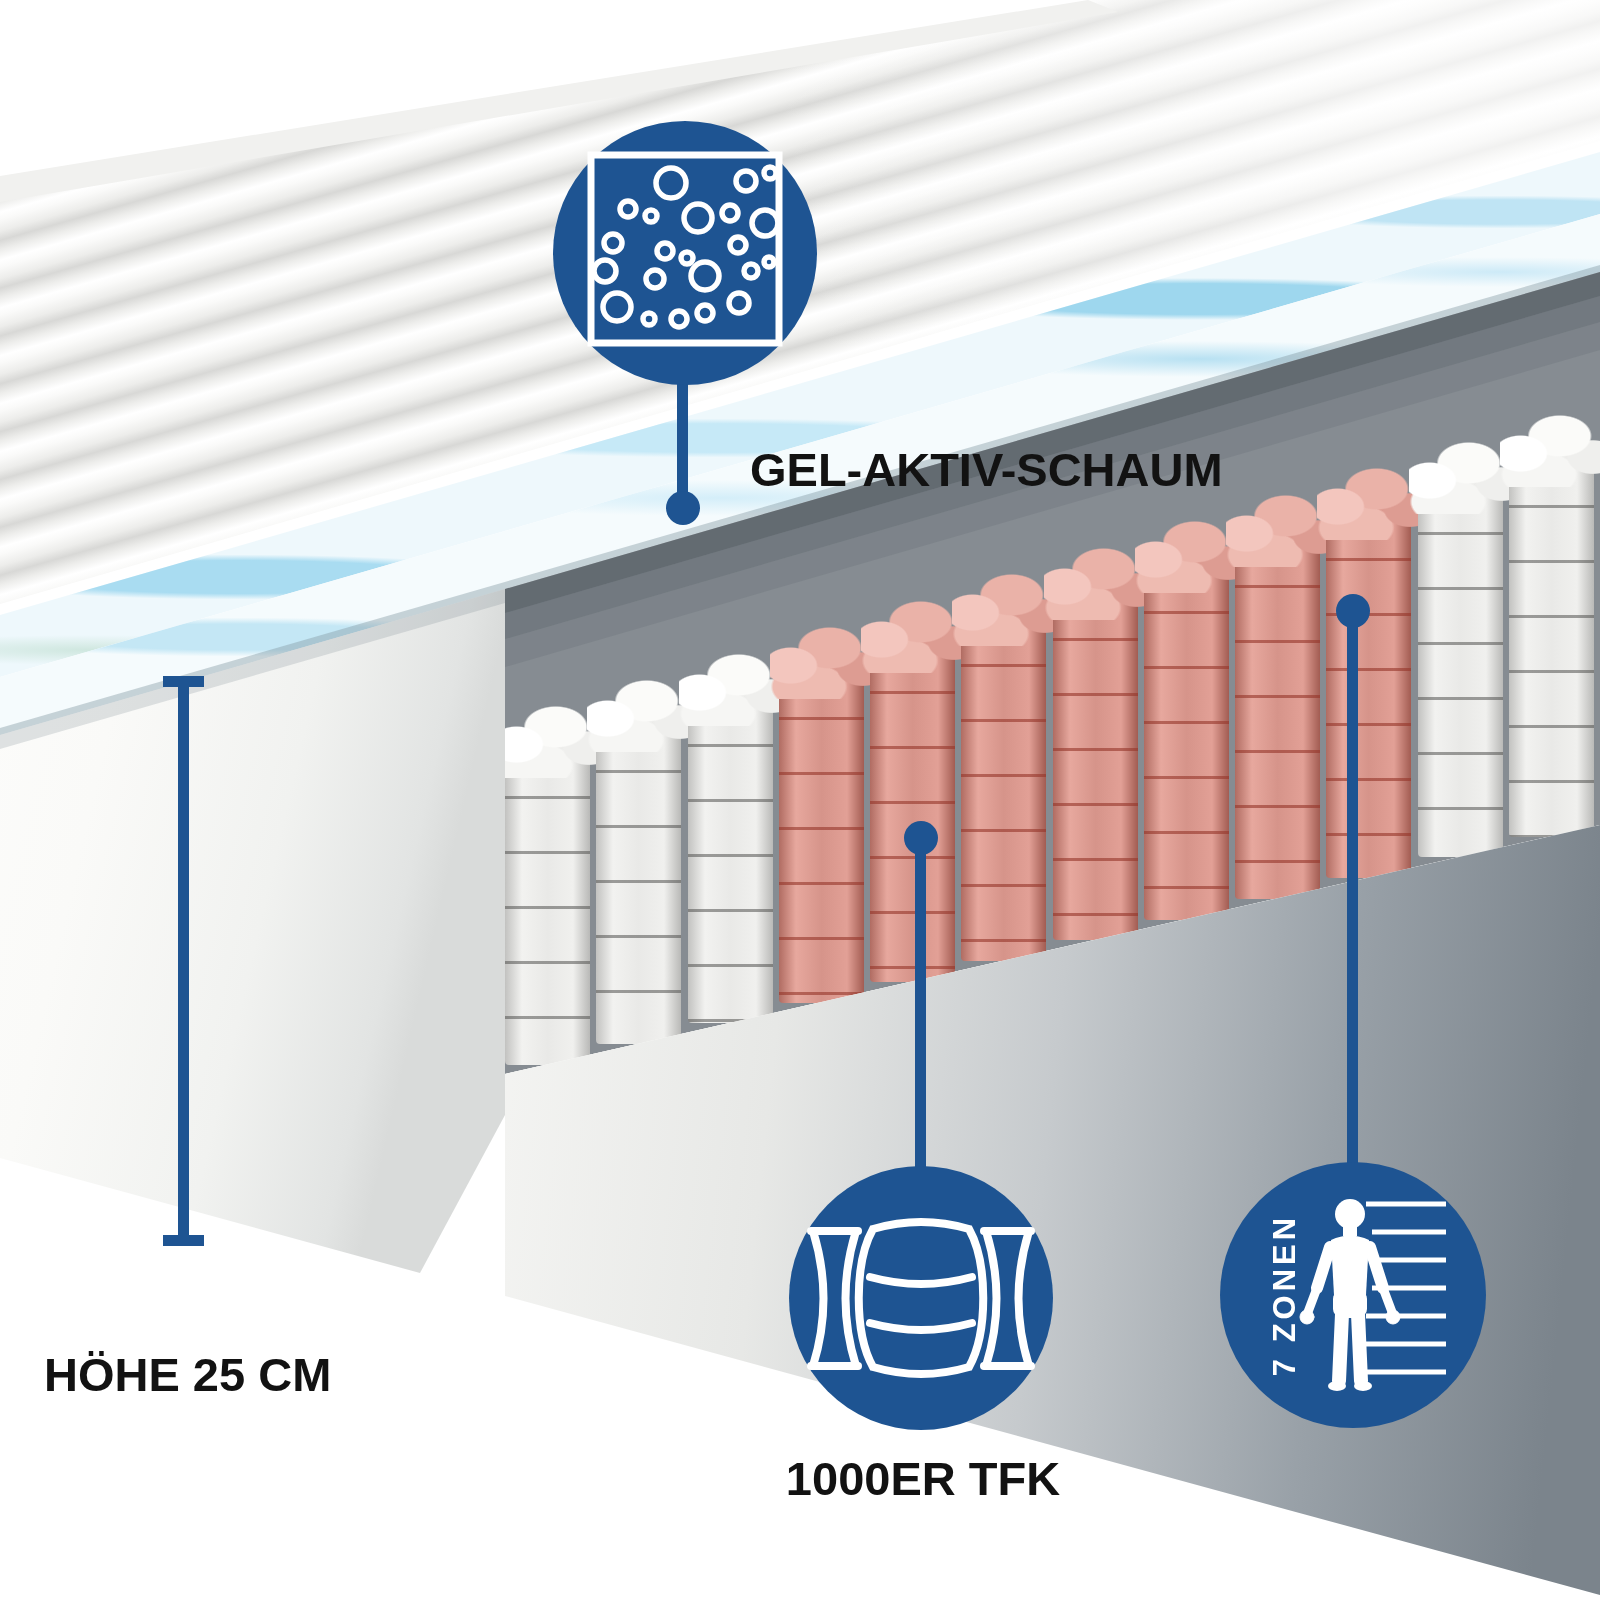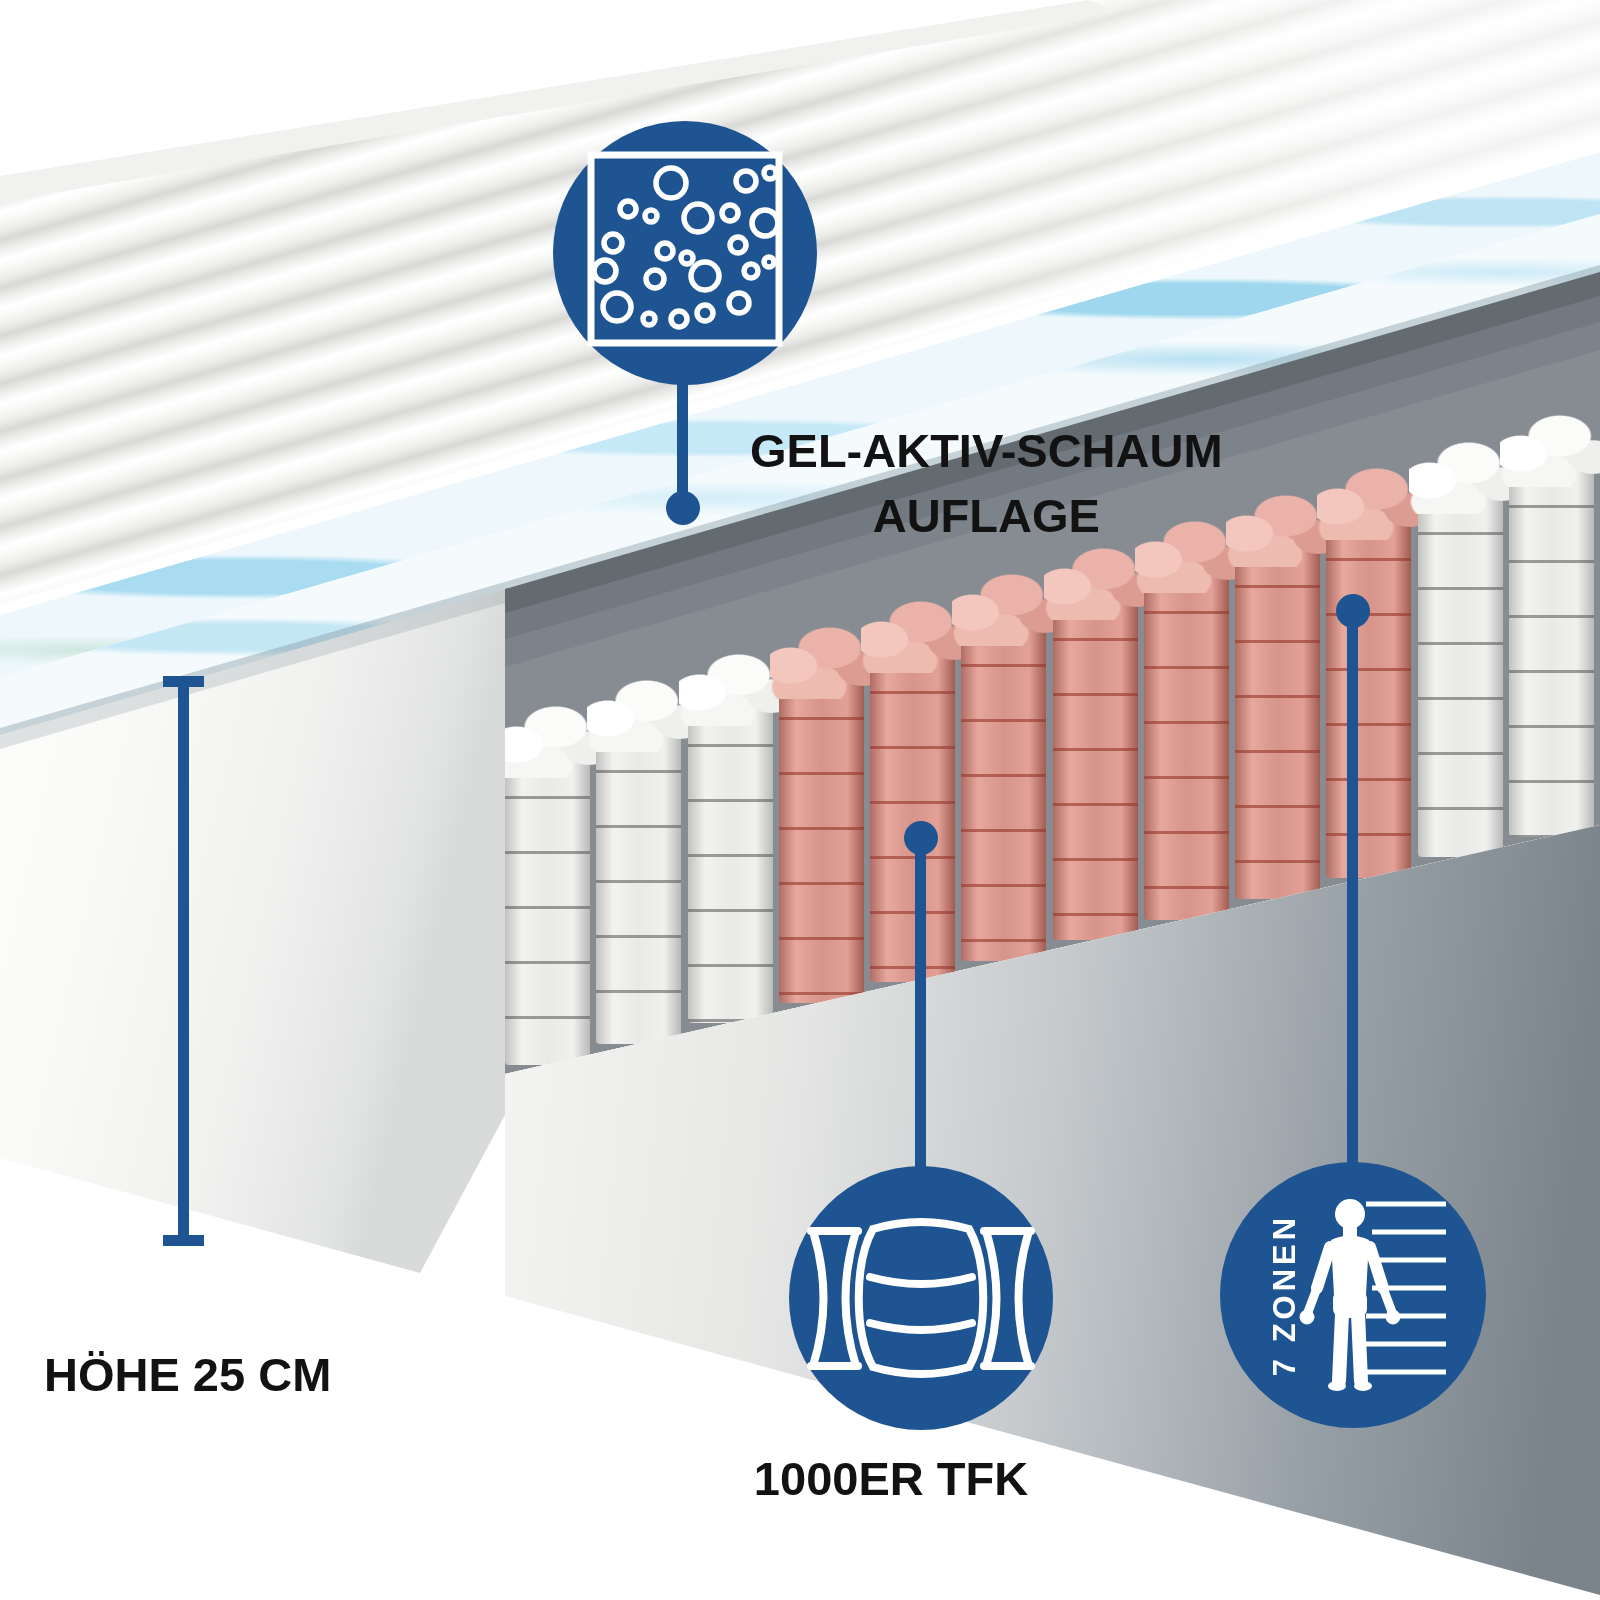--- a/index.html
+++ b/index.html
@@ -132,23 +132,22 @@
         <circle cx="198" cy="150" r="7"></circle>
           <circle cx="216" cy="141" r="5"></circle>
           <circle cx="64" cy="186" r="14"></circle>
         <circle cx="96" cy="198" r="6"></circle>
           <circle cx="126" cy="198" r="8"></circle>
           <circle cx="152" cy="192" r="8"></circle>
         <circle cx="186" cy="182" r="10"></circle>
       </g>
     </svg>
   </div>
-  <div class="label" style="left:750px;top:418px;text-align:center;">
+  <div class="label" style="left:750px;top:437px;">
     <div>GEL-AKTIV-SCHAUM</div>
-    <div>AUFLAGE</div>
   </div>
 
   <div class="mbar" style="left:163px;top:676px;"></div>
   <div class="stem" style="left:178px;top:676px;height:570px;"></div>
   <div class="mbar" style="left:163px;top:1235px;"></div>
   <div class="label" style="left:44px;top:1342px;">HÖHE 25 CM</div>
 
   <div class="dot" style="left:904px;top:821px;"></div>
   <div class="stem" style="left:915px;top:838px;height:332px;"></div>
   <div class="circle" style="left:789px;top:1166px;width:264px;height:264px;">
@@ -161,21 +160,21 @@
           <path d="M22,200 H69"></path>
         <path d="M24,65 C38,110 38,155 24,200"></path>
         <path d="M67,65 C53,110 53,155 67,200"></path>
         <path d="M195,65 H242"></path>
           <path d="M195,200 H242"></path>
         <path d="M240,65 C226,110 226,155 240,200"></path>
         <path d="M197,65 C211,110 211,155 197,200"></path>
       </g>
     </svg>
   </div>
-  <div class="label centered" style="left:891px;top:1446px;">1000ER TFK</div>
+  <div class="label centered" style="left:923px;top:1446px;">1000ER TFK</div>
 
   <div class="dot" style="left:1336px;top:594px;"></div>
   <div class="stem" style="left:1347px;top:611px;height:556px;"></div>
   <div class="circle" style="left:1220px;top:1162px;width:266px;height:266px;">
     <svg viewBox="0 0 266 266">
       <g stroke="#ffffff" stroke-width="5">
         <line x1="146" y1="42" x2="226" y2="42"></line>
         <line x1="152" y1="70" x2="226" y2="70"></line>
         <line x1="158" y1="98" x2="226" y2="98"></line>
         <line x1="152" y1="126" x2="226" y2="126"></line>

